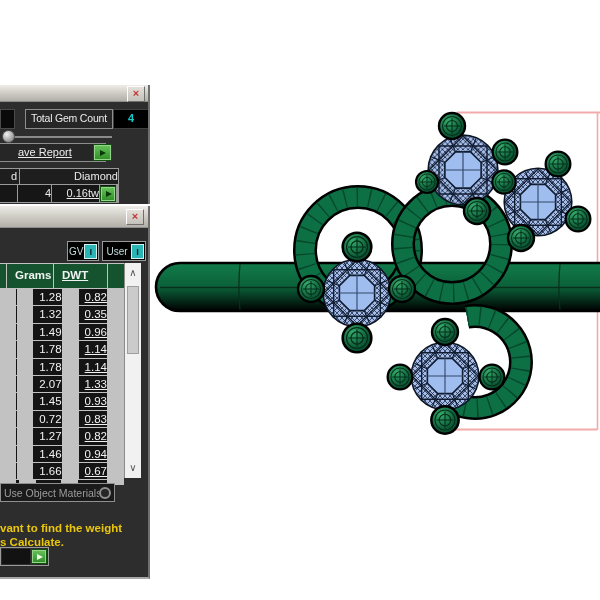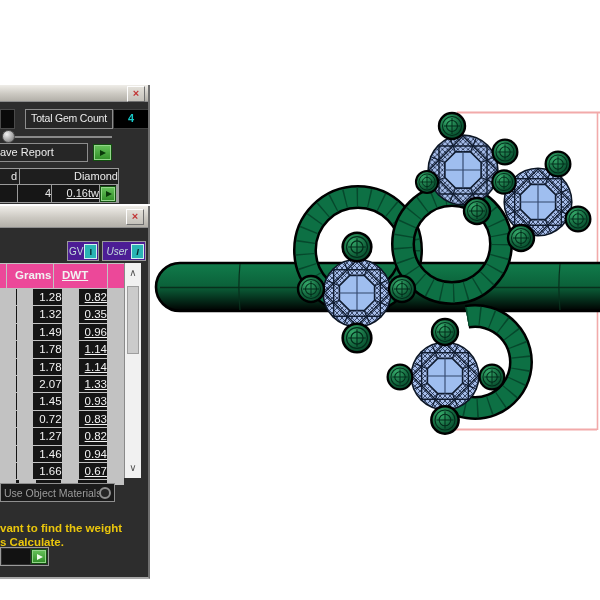--- a/index.html
+++ b/index.html
@@ -28,46 +28,46 @@
   .tri{width:0;height:0;border:3.5px solid transparent;border-left:6px solid #093809;margin-left:4px;}
   .tri.light{border-left-color:#edfbe9;}
   
   .sliver{left:0;top:24px;width:13px;height:18px;}
   .tgc-label{left:25px;top:24px;width:86px;height:18px;line-height:17px;text-align:center;letter-spacing:-0.2px;}
   .tgc-value{left:113px;top:24px;width:34px;height:18px;background:#000;border:1px solid #404040;
              color:#17c9c9;font-weight:bold;font-size:11px;line-height:17px;text-align:center;}
   .slider-line{left:8px;top:51px;width:104px;height:2px;background:#8a8a8a;}
   .slider-knob{left:2px;top:45px;width:11px;height:11px;border-radius:50%;
                background:radial-gradient(circle at 35% 30%,#f2f2f2,#9d9d9d 65%,#636363);border:1px solid #555;}
-  .report-box{left:0;top:58px;width:87px;height:17px;border-left:none;line-height:16px;padding-left:0;font-size:11px;}
+  .report-box{left:0;top:58px;width:87px;height:17px;border-left:none;line-height:16px;padding-left:18px;font-size:11px;text-decoration:underline;}
   .btn-report{left:93px;top:59px;width:17px;height:15px;}
   .gtable{left:0;top:83px;width:118px;background:#9a9a9a;display:flex;flex-direction:column;gap:1px;padding:1px 1px 1px 0;}
   .gtr{display:flex;gap:1px;}
   .gtc{background:#161616;color:#eaeaea;font-size:11px;text-align:right;}
   .gth{height:15px;line-height:15px;background:#1e1e1e;}
   .gtd{height:17px;line-height:17px;}
   .gt-c0{width:17px;}
   .gt-dia{flex:1;}
   .gt-4{width:33px;}
   .gt-wt{width:47px;text-decoration:underline;}
   .gt-btn{width:16px;display:flex;align-items:center;justify-content:center;background:#161616;}
   .btn-gem{width:15px;height:14px;}
   
-  .toggle{position:absolute;display:flex;align-items:center;gap:1px;background:#4c1d95;
+  .toggle{position:absolute;display:flex;align-items:center;gap:1px;background:#000000;
           border:1px solid #9a9a9a;padding:0 1px;height:20px;box-sizing:border-box;}
   .toggle .tlabel{flex:1;color:#c5dddd;font-size:10px;text-align:center;}
   .tbtn{width:13px;height:15px;background:#2ab4b4;border:1px solid #d2f1f1;color:#052c30;
         font-size:9.5px;font-weight:bold;line-height:13px;text-align:center;box-sizing:border-box;}
   .tg-gv{left:67px;top:35px;width:32px;}
-  .tg-user{left:102px;top:35px;width:44px;font-style:italic;}
+  .tg-user{left:102px;top:35px;width:44px;}
   .wtable{left:0;top:57px;width:124px;height:222px;background:#c2c2c2;display:flex;flex-direction:column;
           gap:1px;padding-top:1px;box-sizing:border-box;overflow:hidden;}
   .wrow{display:flex;gap:1px;flex:none;}
   .wc{background:#141414;color:#f2f2f2;font-size:11.5px;}
-  .whead .wc{background:#ec4899;font-weight:bold;height:24px;line-height:23px;padding-left:8px;box-sizing:border-box;}
+  .whead .wc{background:#14532d;font-weight:bold;height:24px;line-height:23px;padding-left:8px;box-sizing:border-box;}
   .wdata .wc{height:16.4px;line-height:16px;padding-left:6px;box-sizing:border-box;margin-left:16px;}
   .wc0{width:6px;padding-left:0 !important;}
   .wc1{width:46px;}
   .wc2{width:53px;text-decoration:underline;}
   .wc3{flex:1;padding-left:0 !important;}
   .scrollbar{left:124px;top:57px;width:17px;height:215px;background:#f1f1f1;border-left:1px solid #8a8a8a;box-sizing:border-box;}
   .sb-btn{position:absolute;left:0;right:0;height:20px;color:#555;font-size:10px;text-align:center;line-height:20px;}
   .sb-up{top:0;}
   .sb-down{bottom:0;}
   .sb-thumb{position:absolute;left:2px;right:2px;top:23px;height:66px;background:#cbcbcb;border:1px solid #9e9e9e;}

